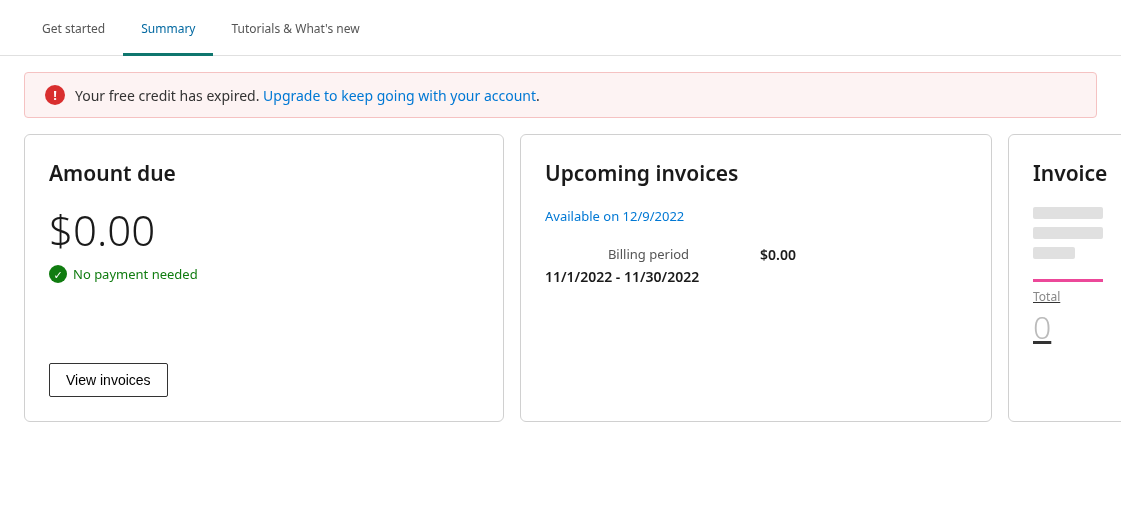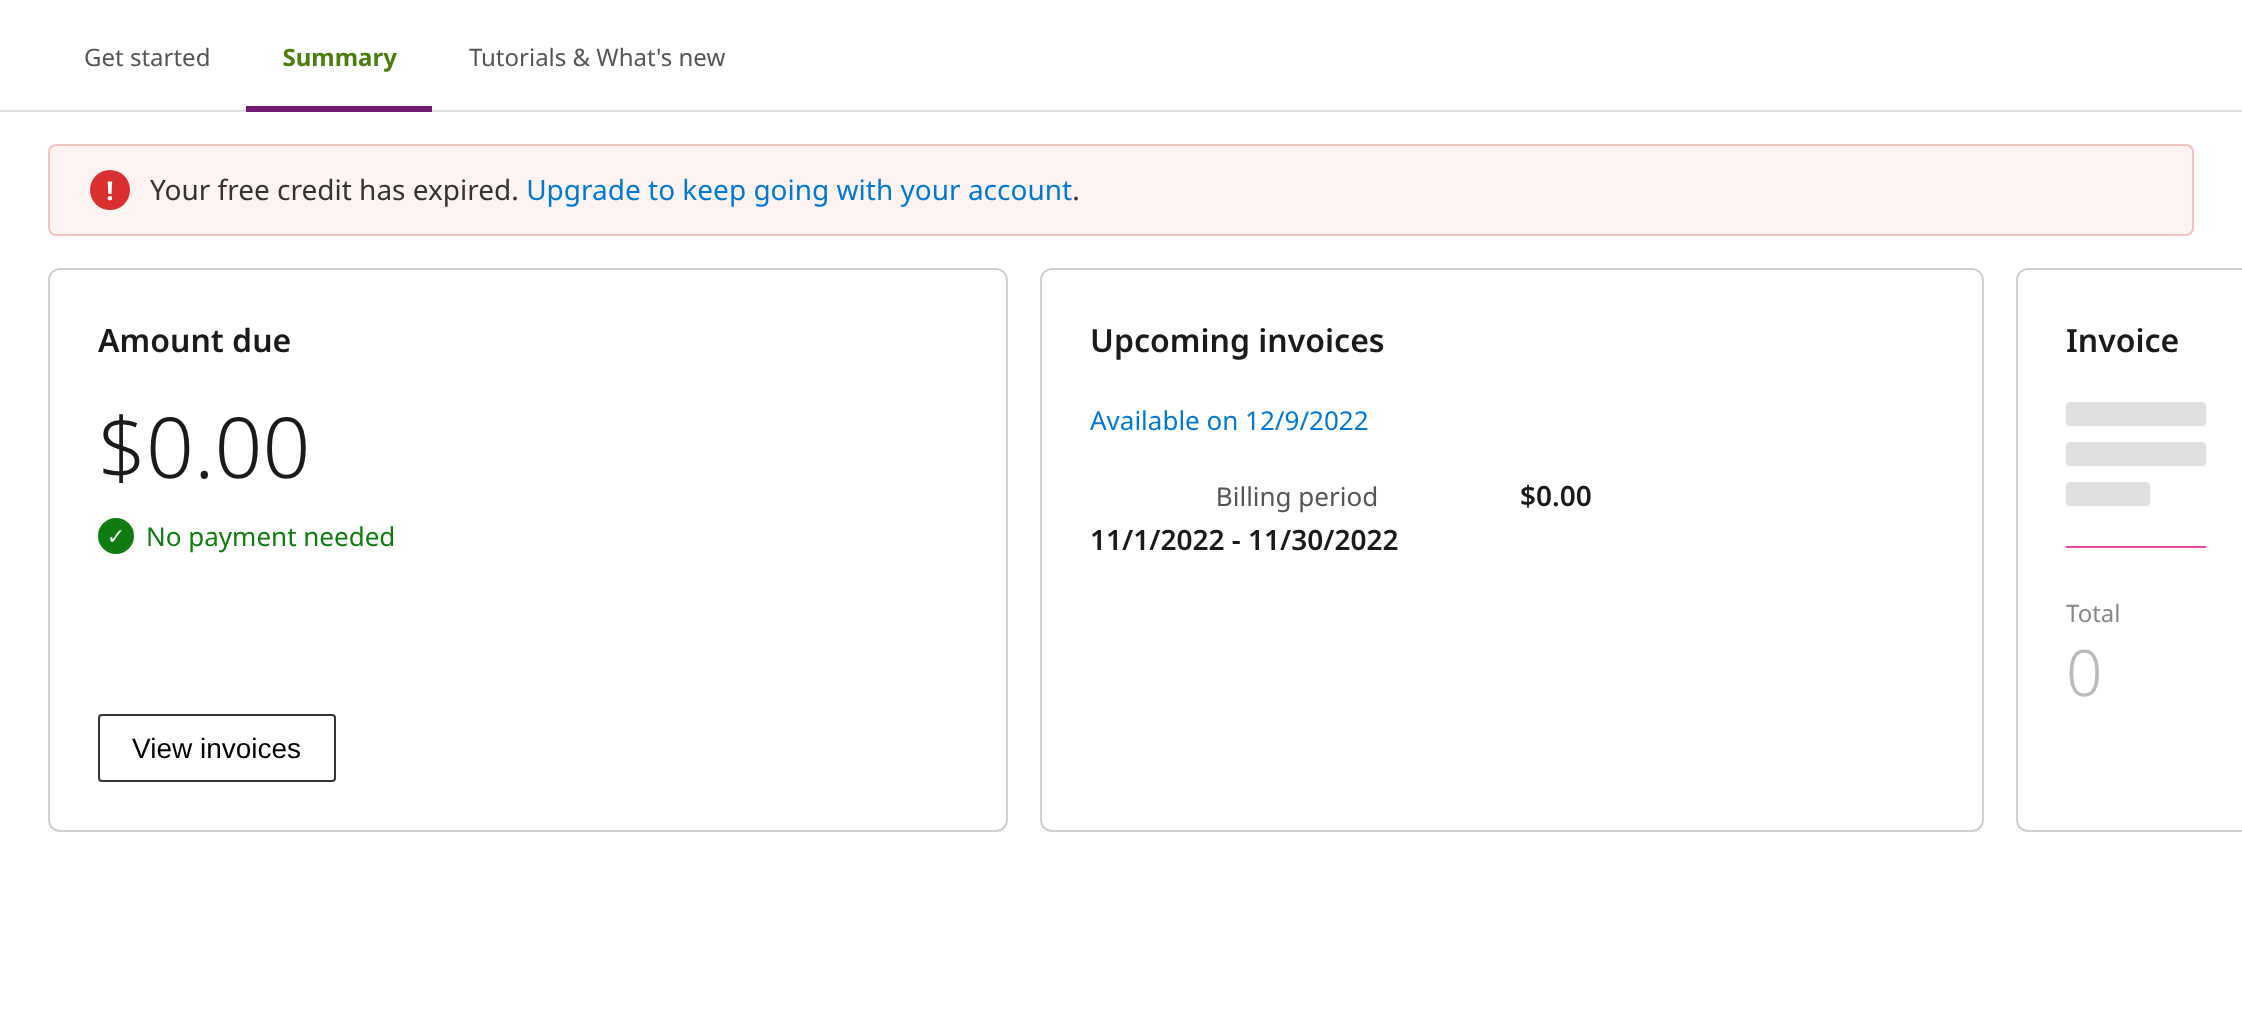--- a/index.html
+++ b/index.html
@@ -24,23 +24,23 @@
       padding: 16px 18px;
       cursor: pointer;
       color: #555;
       font-size: 12px;
       position: relative;
       white-space: nowrap;
       border-bottom: 3px solid transparent;
       margin-bottom: -1px;
     }
     .tab.active {
-      color: #4d7c0f;
-      font-weight: 700;
-      border-bottom: 3px solid #701a75;
+      color: #0369a1;
+      font-weight: 400;
+      border-bottom: 3px solid #0f766e;
     }
 
     
     .alert-banner {
       background: #fdf3f3;
       border: 1px solid #f5c2c2;
       padding: 12px 20px;
       display: flex;
       align-items: center;
       gap: 10px;
@@ -92,21 +92,21 @@
     }
     .card-upcoming {
       width: 472px;
     }
     .card-invoice {
       width: 120px;
       overflow: hidden;
     }
 
     .card-title {
-      font-size: 16px;
+      font-size: 21px;
       font-weight: 600;
       color: #1a1a1a;
       margin-bottom: 20px;
     }
 
     
     .amount-value {
       font-size: 42px;
       font-weight: 300;
       color: #1a1a1a;
@@ -193,22 +193,23 @@
       gap: 8px;
       margin-bottom: 20px;
     }
     .invoice-line {
       height: 12px;
       background: #e0e0e0;
       border-radius: 2px;
       width: 100%;
     }
     .invoice-total-area {
-      border-top: 1px solid #ec4899;
-      padding-top: 24px;
+      border-top: 3px solid #ec4899;
+      padding-top: 6px;
+      text-decoration: underline;
     }
     .invoice-total-label {
       font-size: 12px;
       color: #888;
     }
     .invoice-total-value {
       font-size: 32px;
       font-weight: 300;
       color: #bbb;
     }

